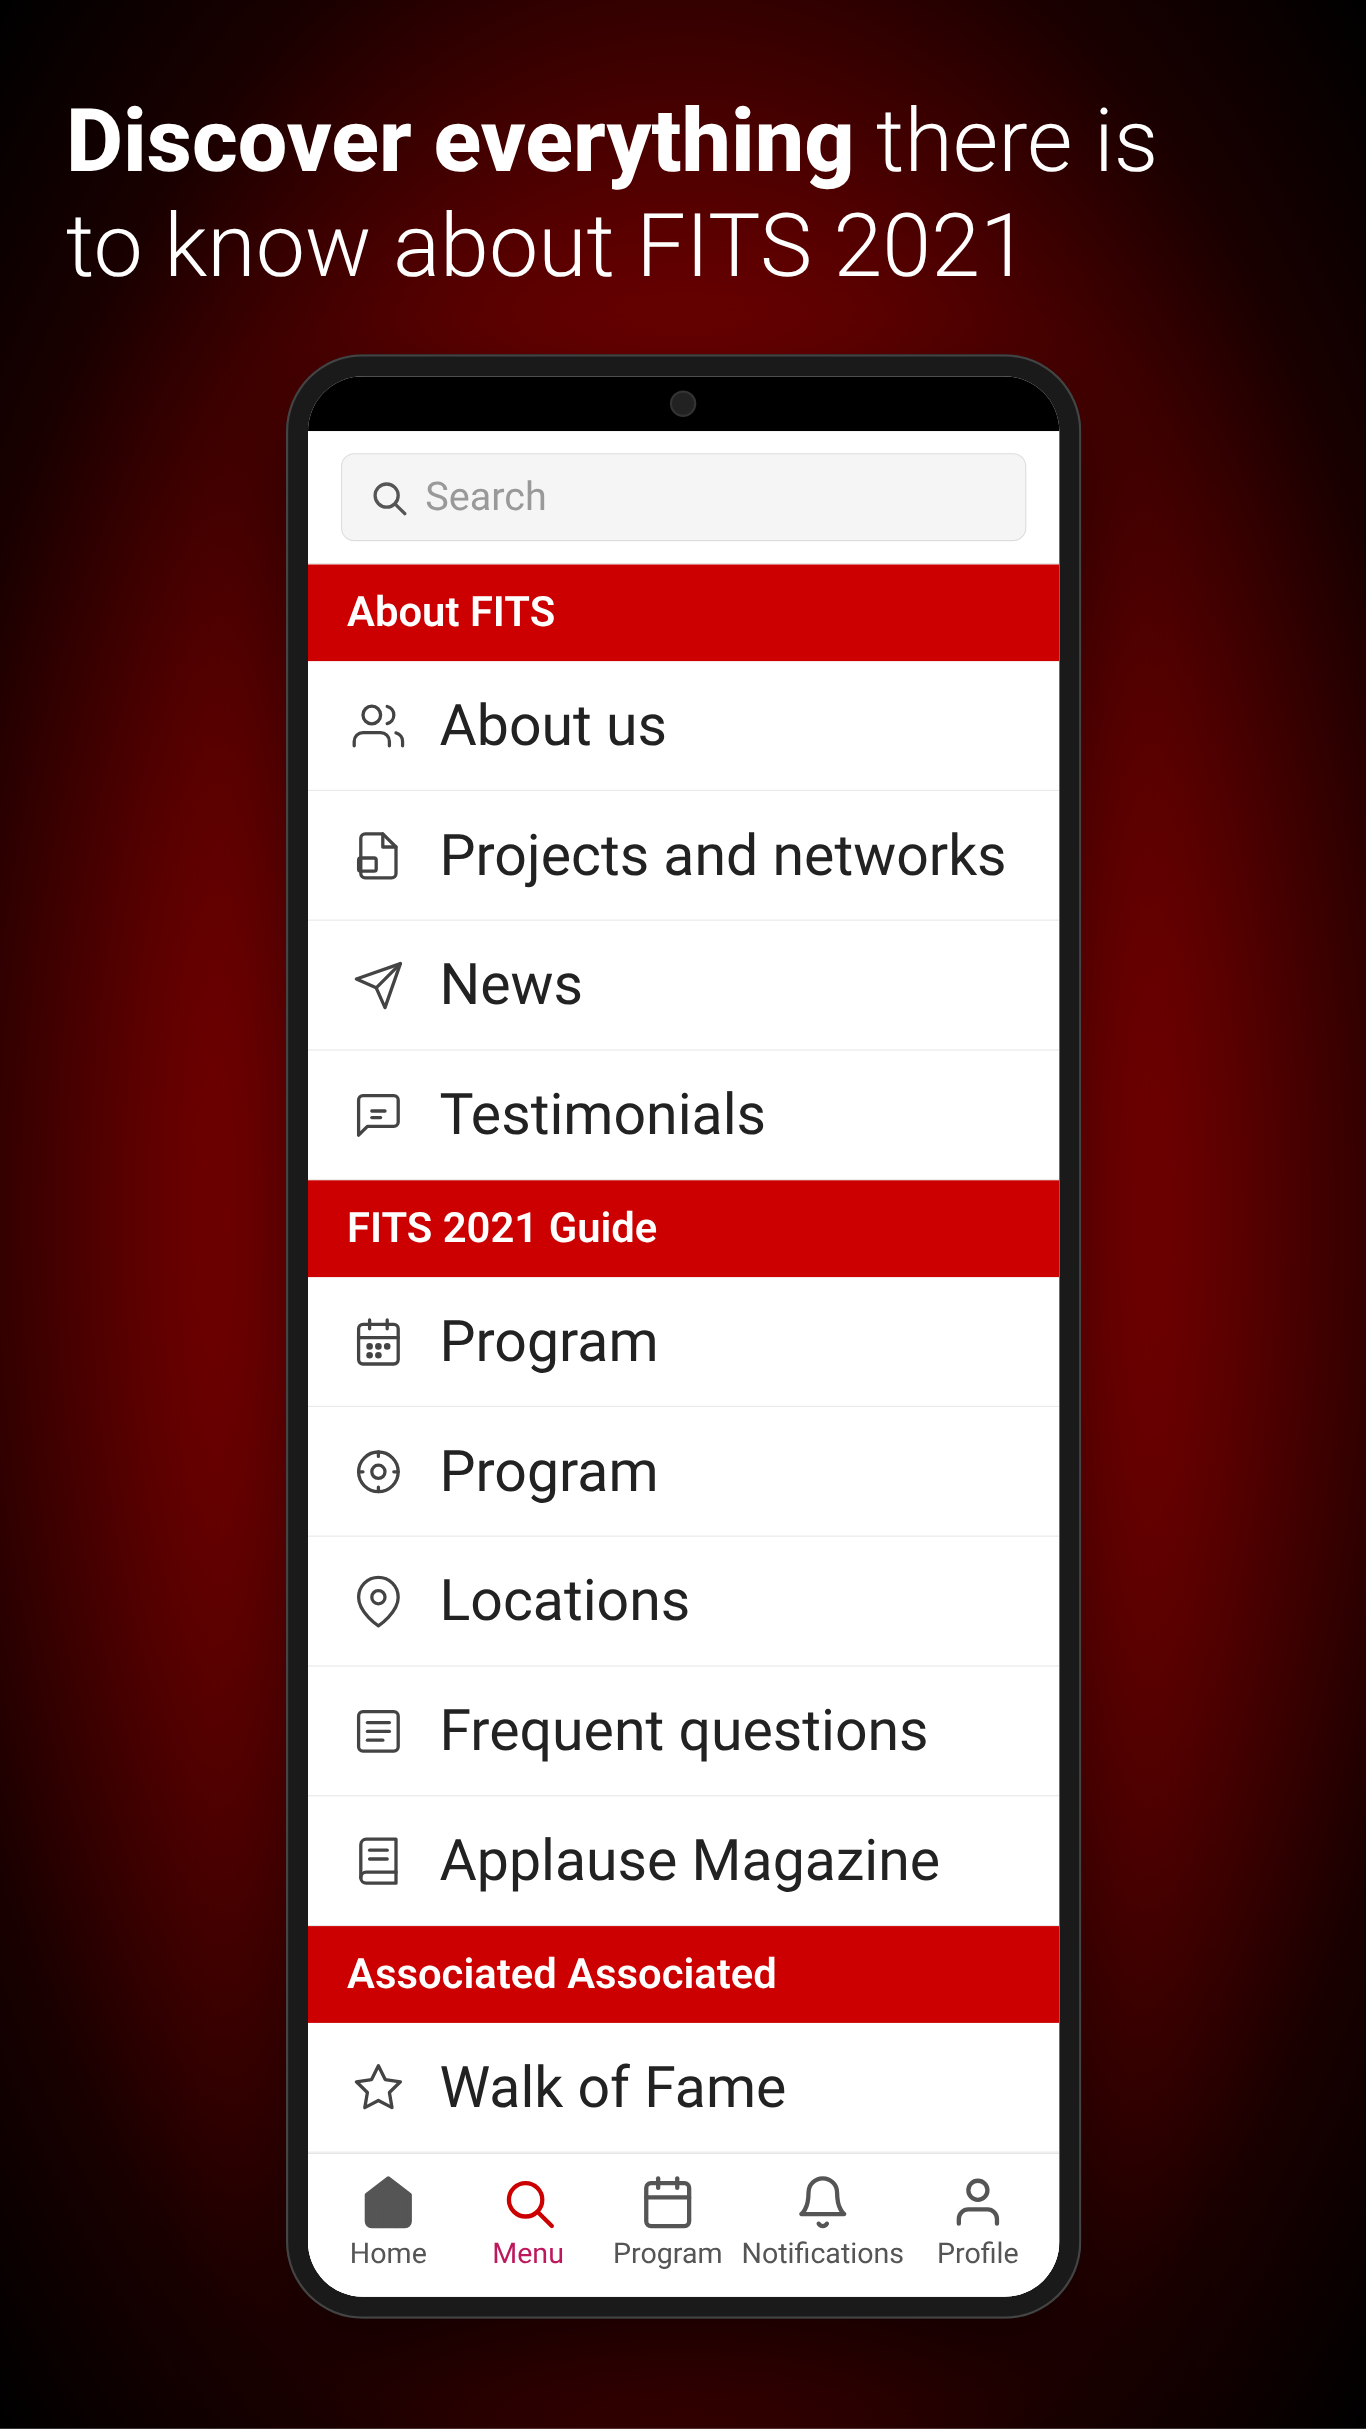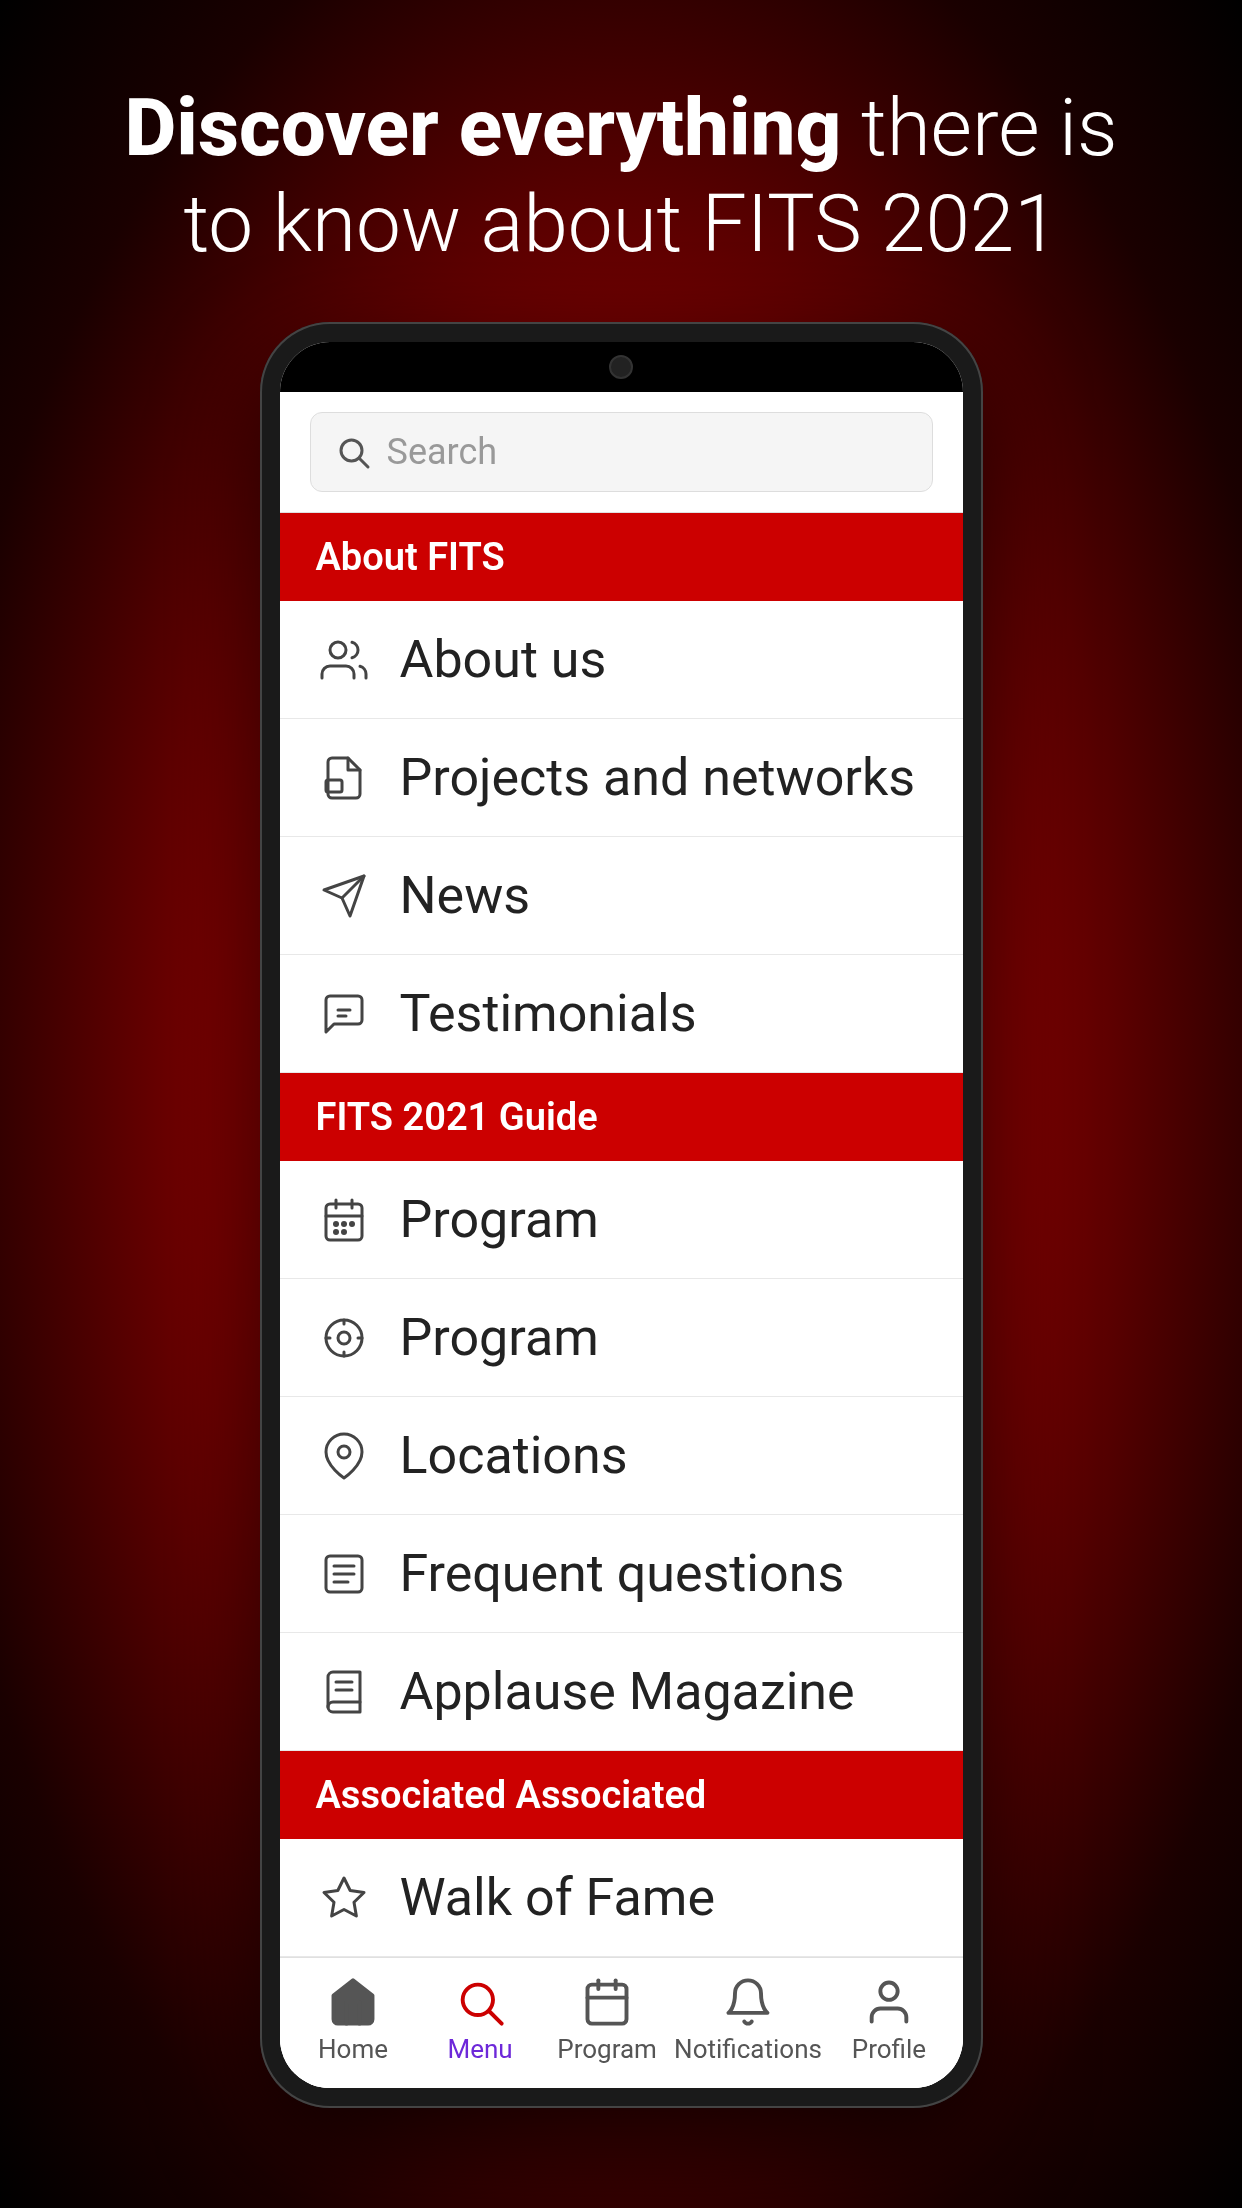--- a/index.html
+++ b/index.html
@@ -10,21 +10,20 @@
       height: 2208px;
       background: radial-gradient(ellipse at center, #c0001a 0%, #8b0000 40%, #1a0000 80%, #000000 100%);
       display: flex;
       flex-direction: column;
       align-items: center;
       font-family: -apple-system, BlinkMacSystemFont, 'Segoe UI', Roboto, sans-serif;
       overflow: hidden;
     }
 
     .hero-text {
-      text-align: center;
       color: white;
       padding: 80px 60px 50px;
       width: 100%;
     }
 
     .hero-text h1 {
       font-size: 80px;
       line-height: 1.2;
       font-weight: 300;
     }
@@ -169,21 +168,21 @@
       stroke: #555;
       fill: none;
     }
 
     .nav-label {
       font-size: 26px;
       color: #555;
     }
 
     .nav-item.active .nav-label {
-      color: #6d28d9;
+      color: #be185d;
     }
 
     .nav-item.home-active svg {
       fill: #555;
       stroke: #555;
     }
     .nav-item.home-active .nav-label {
       color: #555;
     }
   </style>

